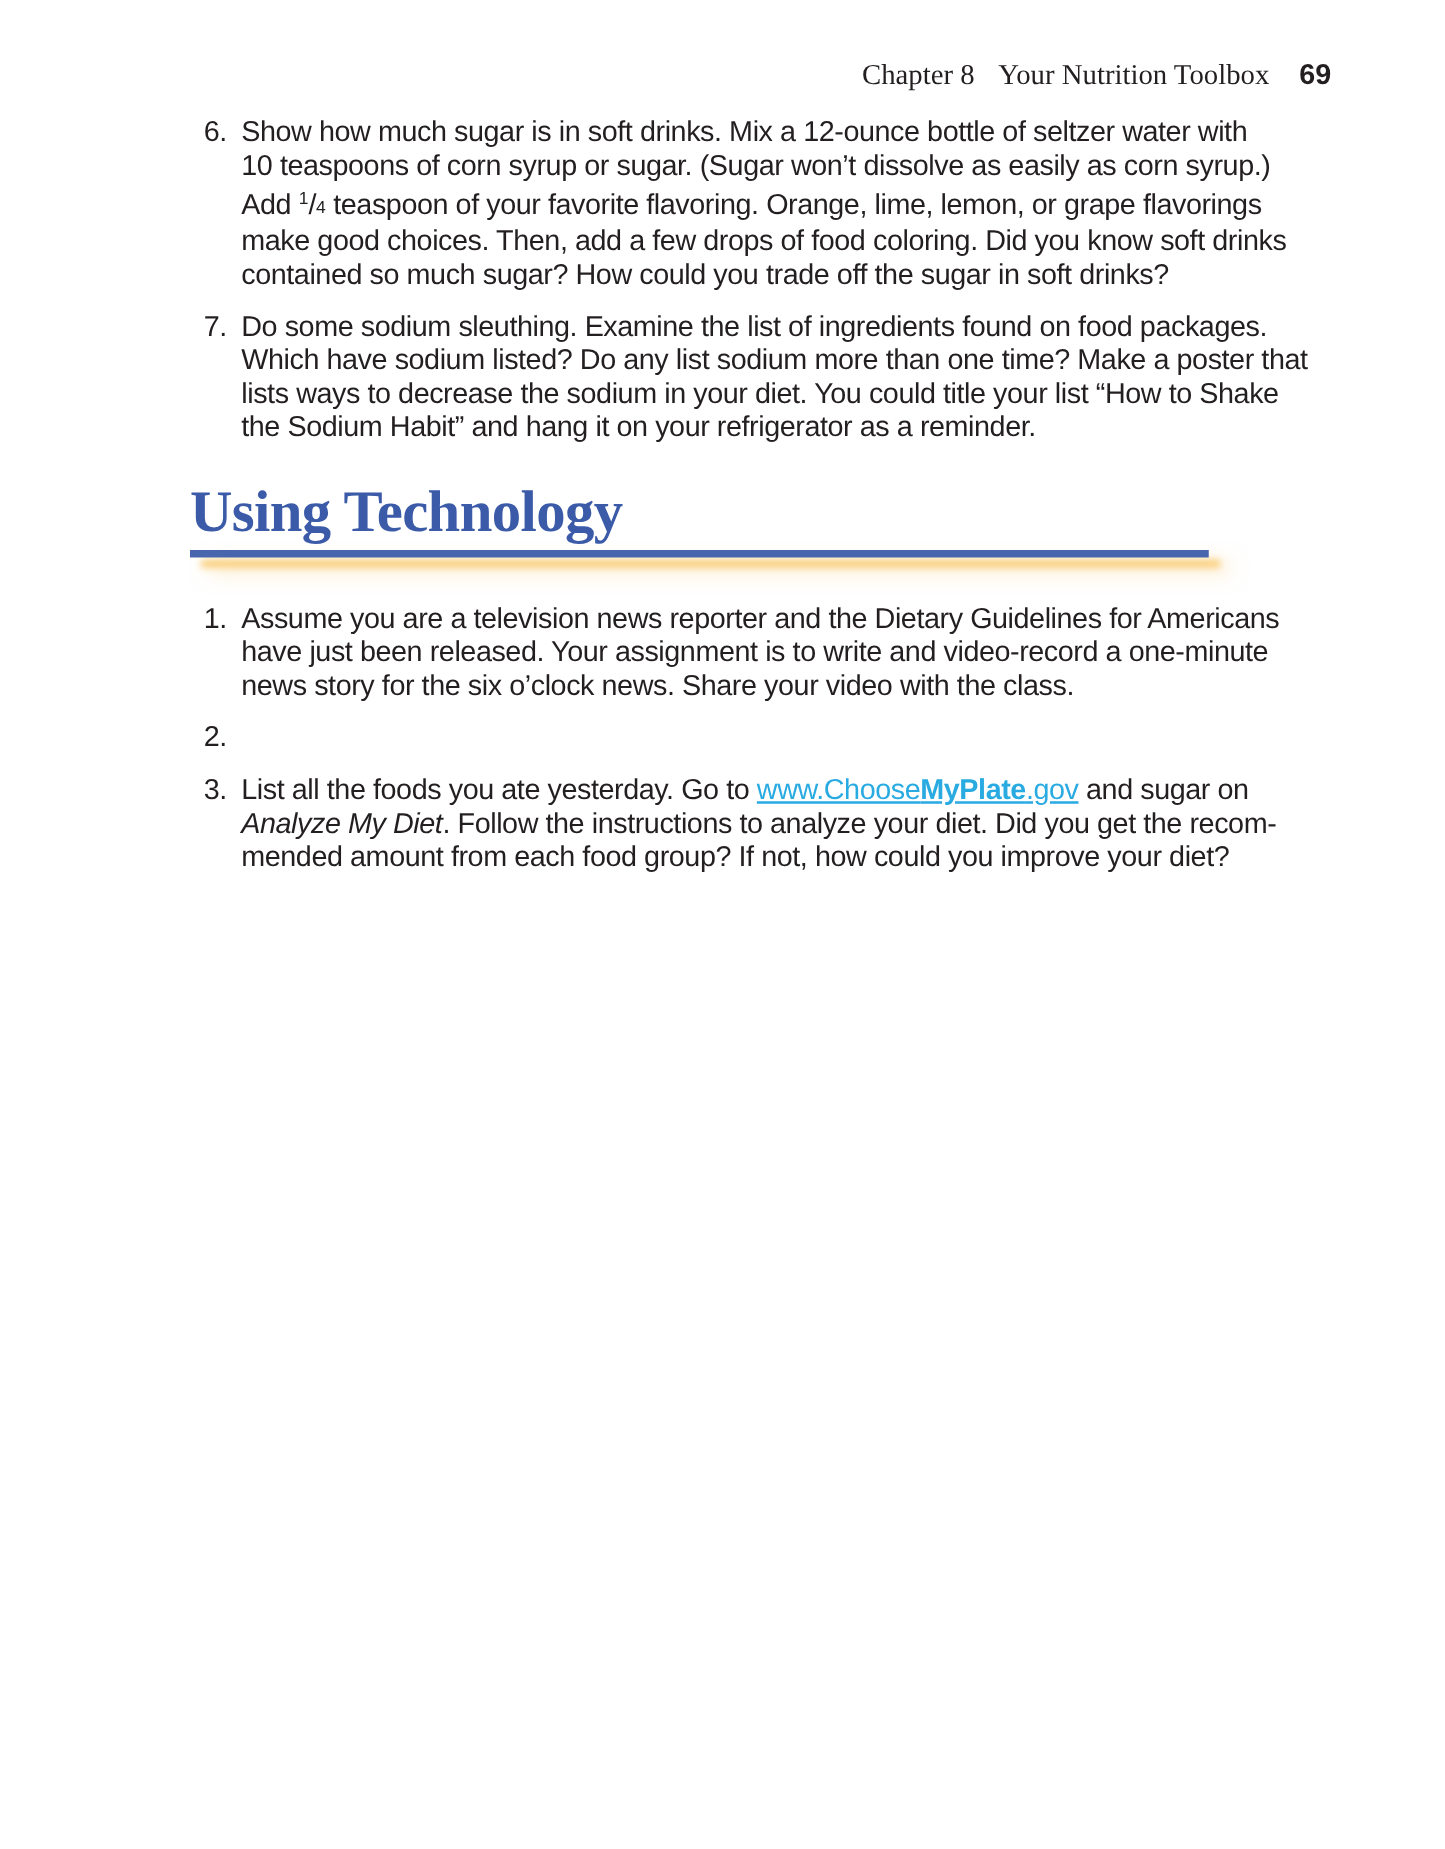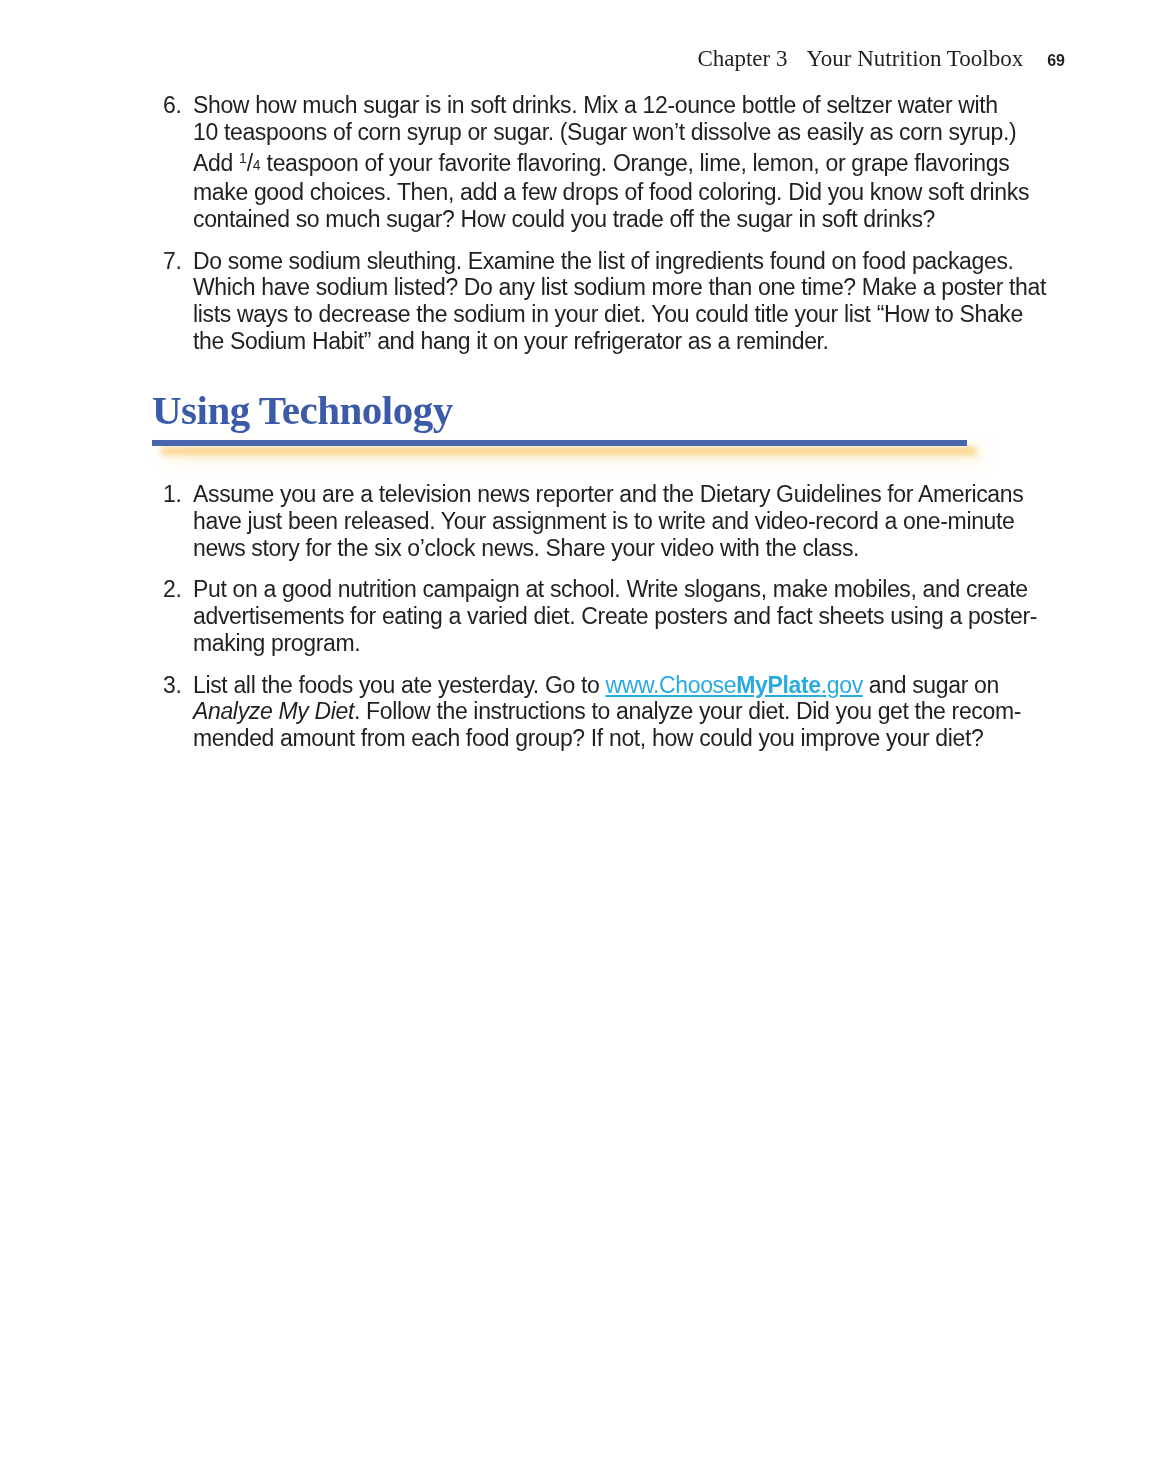--- a/index.html
+++ b/index.html
@@ -31,21 +31,21 @@
     font-size:23px;
     line-height:26px;
     white-space:nowrap;
     color:var(--c-text);
   }
   .running-head .rh-title{margin-left:19px;}
   .running-head .rh-pagenum{
     margin-left:24px;
     font-family:"Liberation Sans", sans-serif;
     font-weight:bold;
-    font-size:16px;
+    font-size:23px;
   }
   
   .num-list{
     margin:0 0 0 163px;
     padding:0;
   }
   .num-list.first{margin-top:92px;}
   .num-list.tech{margin-top:35px;}
   .li{
     display:flex;
@@ -73,42 +73,42 @@
     cursor:pointer;
     text-align:center;
   }
   .seg-link{color:var(--c-link);}
   .seg-link-bold{color:var(--c-link);font-weight:bold;}
   
   .section-heading{
     margin:33px 0 0 152px;
     font-family:"Liberation Serif", serif;
     font-weight:bold;
-    font-size:41px;
+    font-size:47px;
     line-height:46px;
     letter-spacing:-0.5px;
     color:var(--c-heading);
   }
   .section-rule{
     margin:7px 0 0 152px;
     width:815px;
     height:6px;
     background:var(--c-rule);
     box-shadow:
       9px 8px 6px rgba(249,201,109,0.95),
       16px 11px 16px rgba(249,201,109,0.55);
   }
 </style>
 </head>
 <body>
 
 <div class="page">
 
   <div class="running-head">
-    <span class="rh-chapter">Chapter 3</span><span class="rh-title">Your Nutrition Toolbox</span><span class="rh-pagenum">69</span>
+    <span class="rh-chapter">Chapter 8</span><span class="rh-title">Your Nutrition Toolbox</span><span class="rh-pagenum">69</span>
   </div>
 
   <div class="num-list first" id="activities-list">
       <div class="li">
         <span class="num">6.</span>
         <span class="body"><span class="seg-normal">Show how much sugar is in soft drinks. Mix a 12-ounce bottle of seltzer water with
 10 teaspoons of corn syrup or sugar. (Sugar won’t dissolve as easily as corn syrup.)
 Add </span><span class="seg-sup">1</span><span class="seg-normal">/</span><span class="seg-small">4</span><span class="seg-normal"> teaspoon of your favorite flavoring. Orange, lime, lemon, or grape flavorings
 make good choices. Then, add a few drops of food coloring. Did you know soft drinks
 contained so much sugar? How could you trade off the sugar in soft drinks?</span></span>
@@ -127,23 +127,20 @@
 
   <div class="num-list tech" id="technology-list">
       <div class="li">
         <span class="num">1.</span>
         <span class="body"><span class="seg-normal">Assume you are a television news reporter and the Dietary Guidelines for Americans
 have just been released. Your assignment is to write and video-record a one-minute
 news story for the six o’clock news. Share your video with the class.</span></span>
       </div>
       <div class="li">
         <span class="num">2.</span>
-        <span class="body"><span class="seg-normal">Put on a good nutrition campaign at school. Write slogans, make mobiles, and create
-advertisements for eating a varied diet. Create posters and fact sheets using a poster-
-making program.</span></span>
       </div>
       <div class="li">
         <span class="num">3.</span>
         <span class="body"><span class="seg-normal">List all the foods you ate yesterday. Go to </span><a class="link"><span class="seg-link">www.Choose</span><span class="seg-link-bold">MyPlate</span><span class="seg-link">.gov</span></a><span class="seg-normal"> and sugar on
 </span><span class="seg-italic">Analyze My Diet</span><span class="seg-normal">. Follow the instructions to analyze your diet. Did you get the recom-
 mended amount from each food group? If not, how could you improve your diet?</span></span>
       </div>
     </div>
 
 </div>

